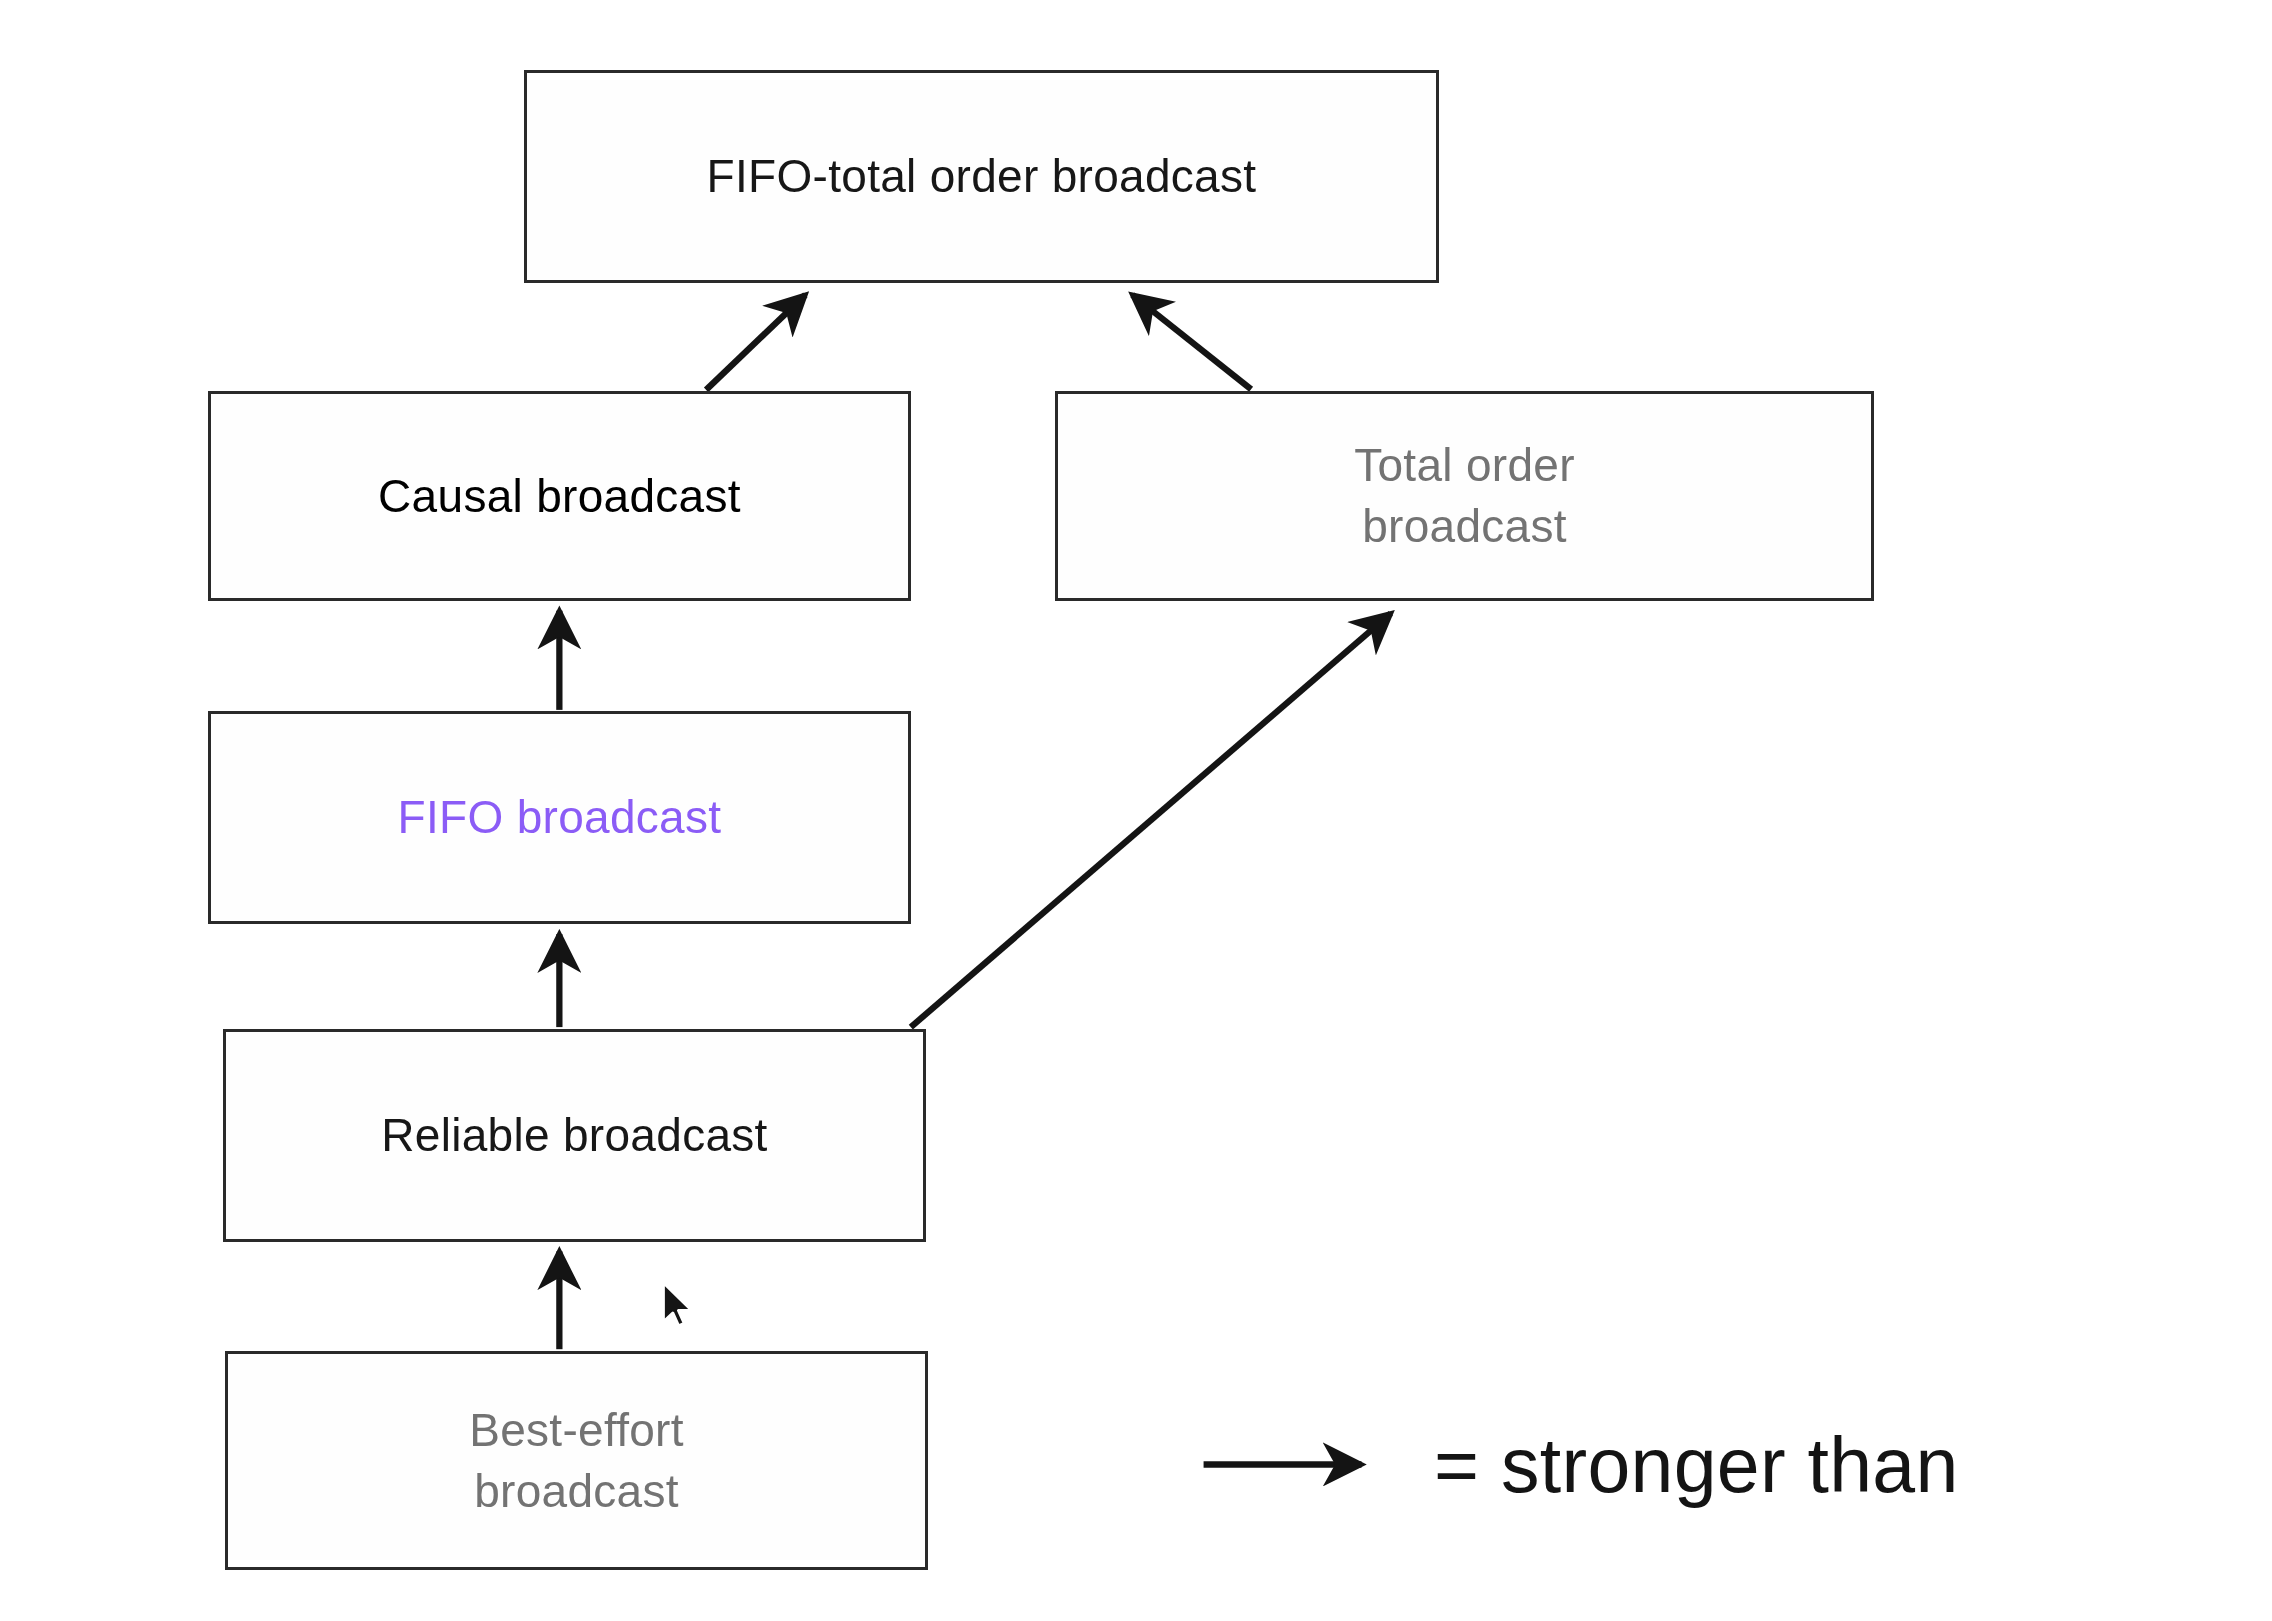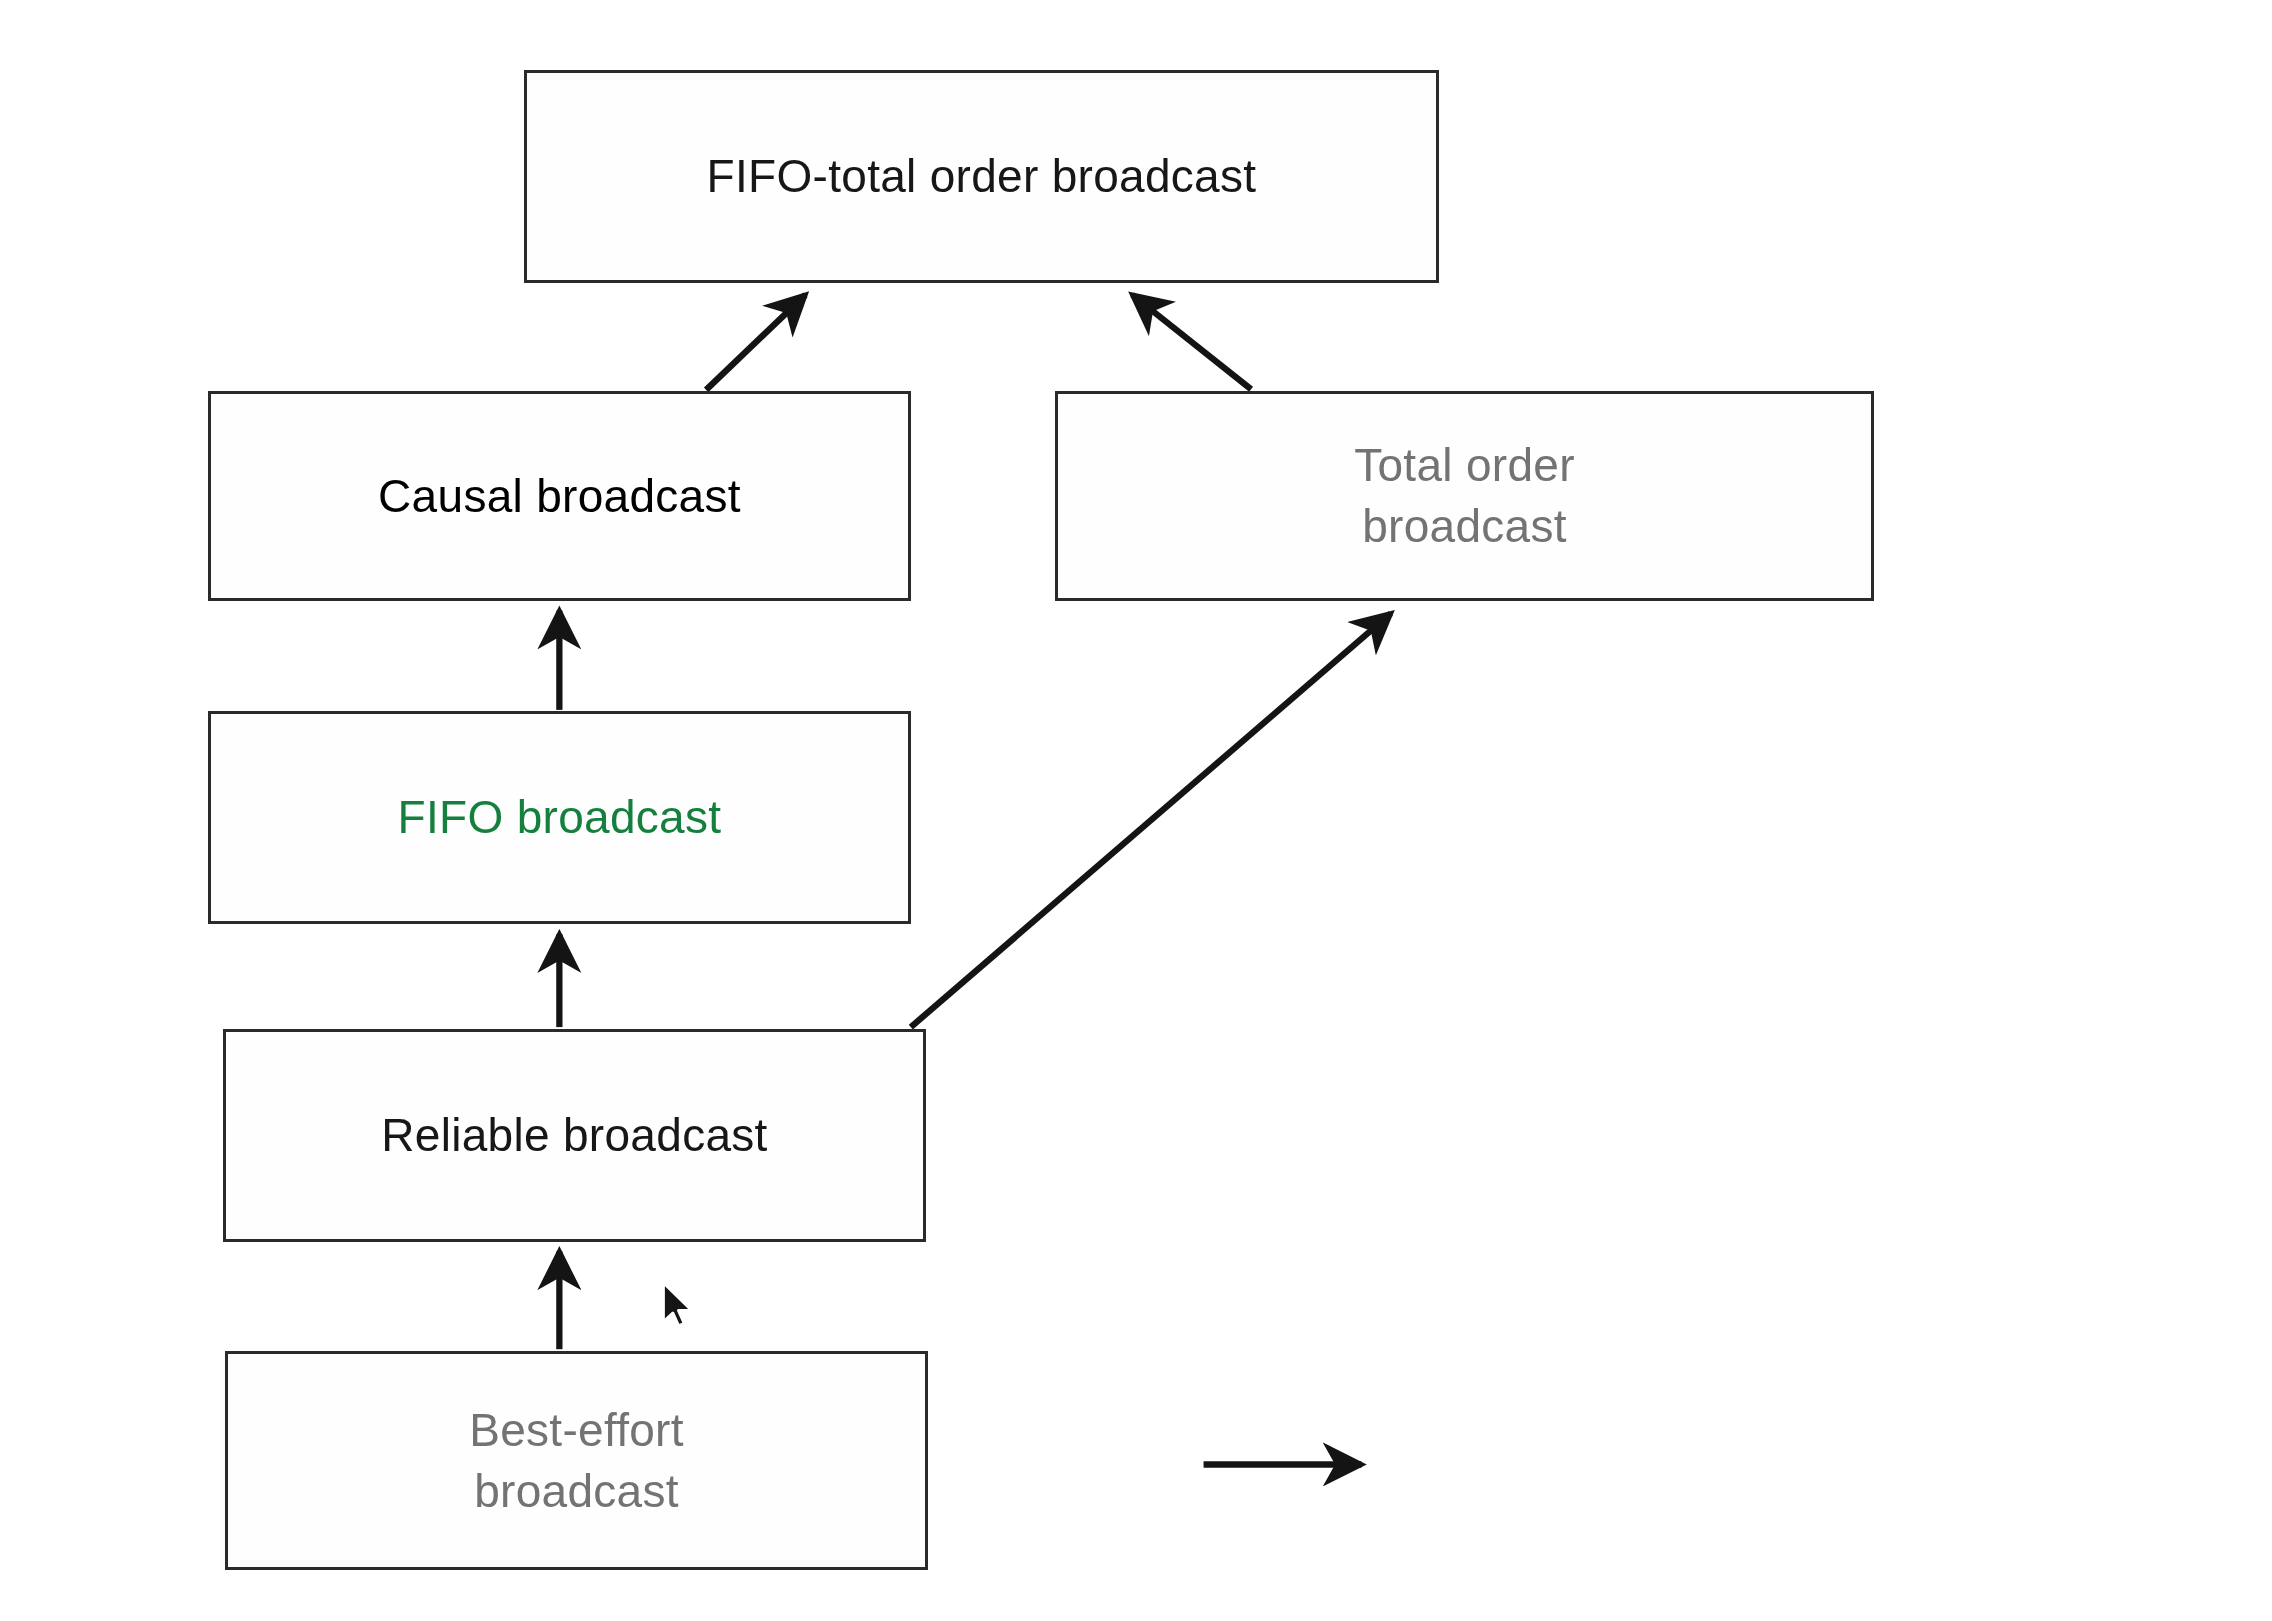--- a/index.html
+++ b/index.html
@@ -71,25 +71,26 @@
         <line x1="1303" y1="1470" x2="1990" y2="878" stroke="#141414" stroke-width="9" marker-end="url(#arrowhead)"></line>
       </g>
     <line id="legend-arrow" marker-end="url(#arrowhead)" x1="1722" y1="2096" x2="1948" y2="2096" stroke="#141414" stroke-width="9"></line>
   </svg>
 
   <div id="nodes-layer">
       <div class="node" style="left: 524px; top: 70px; width: 915px; height: 213px; border-color: rgb(42, 42, 42); background: rgb(254, 254, 254); color: rgb(23, 23, 23);">FIFO-total order broadcast</div>
       <div class="node" style="left: 208px; top: 391px; width: 703px; height: 210px; border-color: rgb(42, 42, 42); background: rgb(254, 254, 254); color: #000000;">Causal broadcast</div>
       <div class="node" style="left: 1055px; top: 391px; width: 819px; height: 210px; border-color: rgb(42, 42, 42); background: rgb(254, 254, 254); color: #737373;">Total order
 broadcast</div>
-      <div class="node" style="left: 208px; top: 711px; width: 703px; height: 213px; border-color: rgb(42, 42, 42); background: rgb(254, 254, 254); color: #15803d;">FIFO broadcast</div>
+      <div class="node" style="left: 208px; top: 711px; width: 703px; height: 213px; border-color: rgb(42, 42, 42); background: rgb(254, 254, 254); color: #8b5cf6;">FIFO broadcast</div>
       <div class="node" style="left: 223px; top: 1029px; width: 703px; height: 213px; border-color: rgb(42, 42, 42); background: rgb(254, 254, 254); color: rgb(23, 23, 23);">Reliable broadcast</div>
       <div class="node" style="left: 204px; top: 1351px; width: 703px; height: 219px; border-color: rgb(42, 42, 42); background: rgb(254, 254, 254); color: #737373; margin-left: 21px;">Best-effort
 broadcast</div>
     </div>
 
+  <div class="legend-label" id="legend-label" style="left: 1434px; top: 1465px;">= stronger than</div>
 
   <svg class="cursor" id="mouse-cursor" viewBox="0 0 24 24" style="left: 653px; top: 1279px;">
     <path d="M5 1.8 L5 20.6 L9.5 16.3 L12.3 22.5 L15.0 21.3 L12.2 15.1 L18.6 15.1 Z" fill="#151515" stroke="#ffffff" stroke-width="1.4" stroke-linejoin="round"></path>
   </svg>
 
 </div>
 
 
 </body></html>

